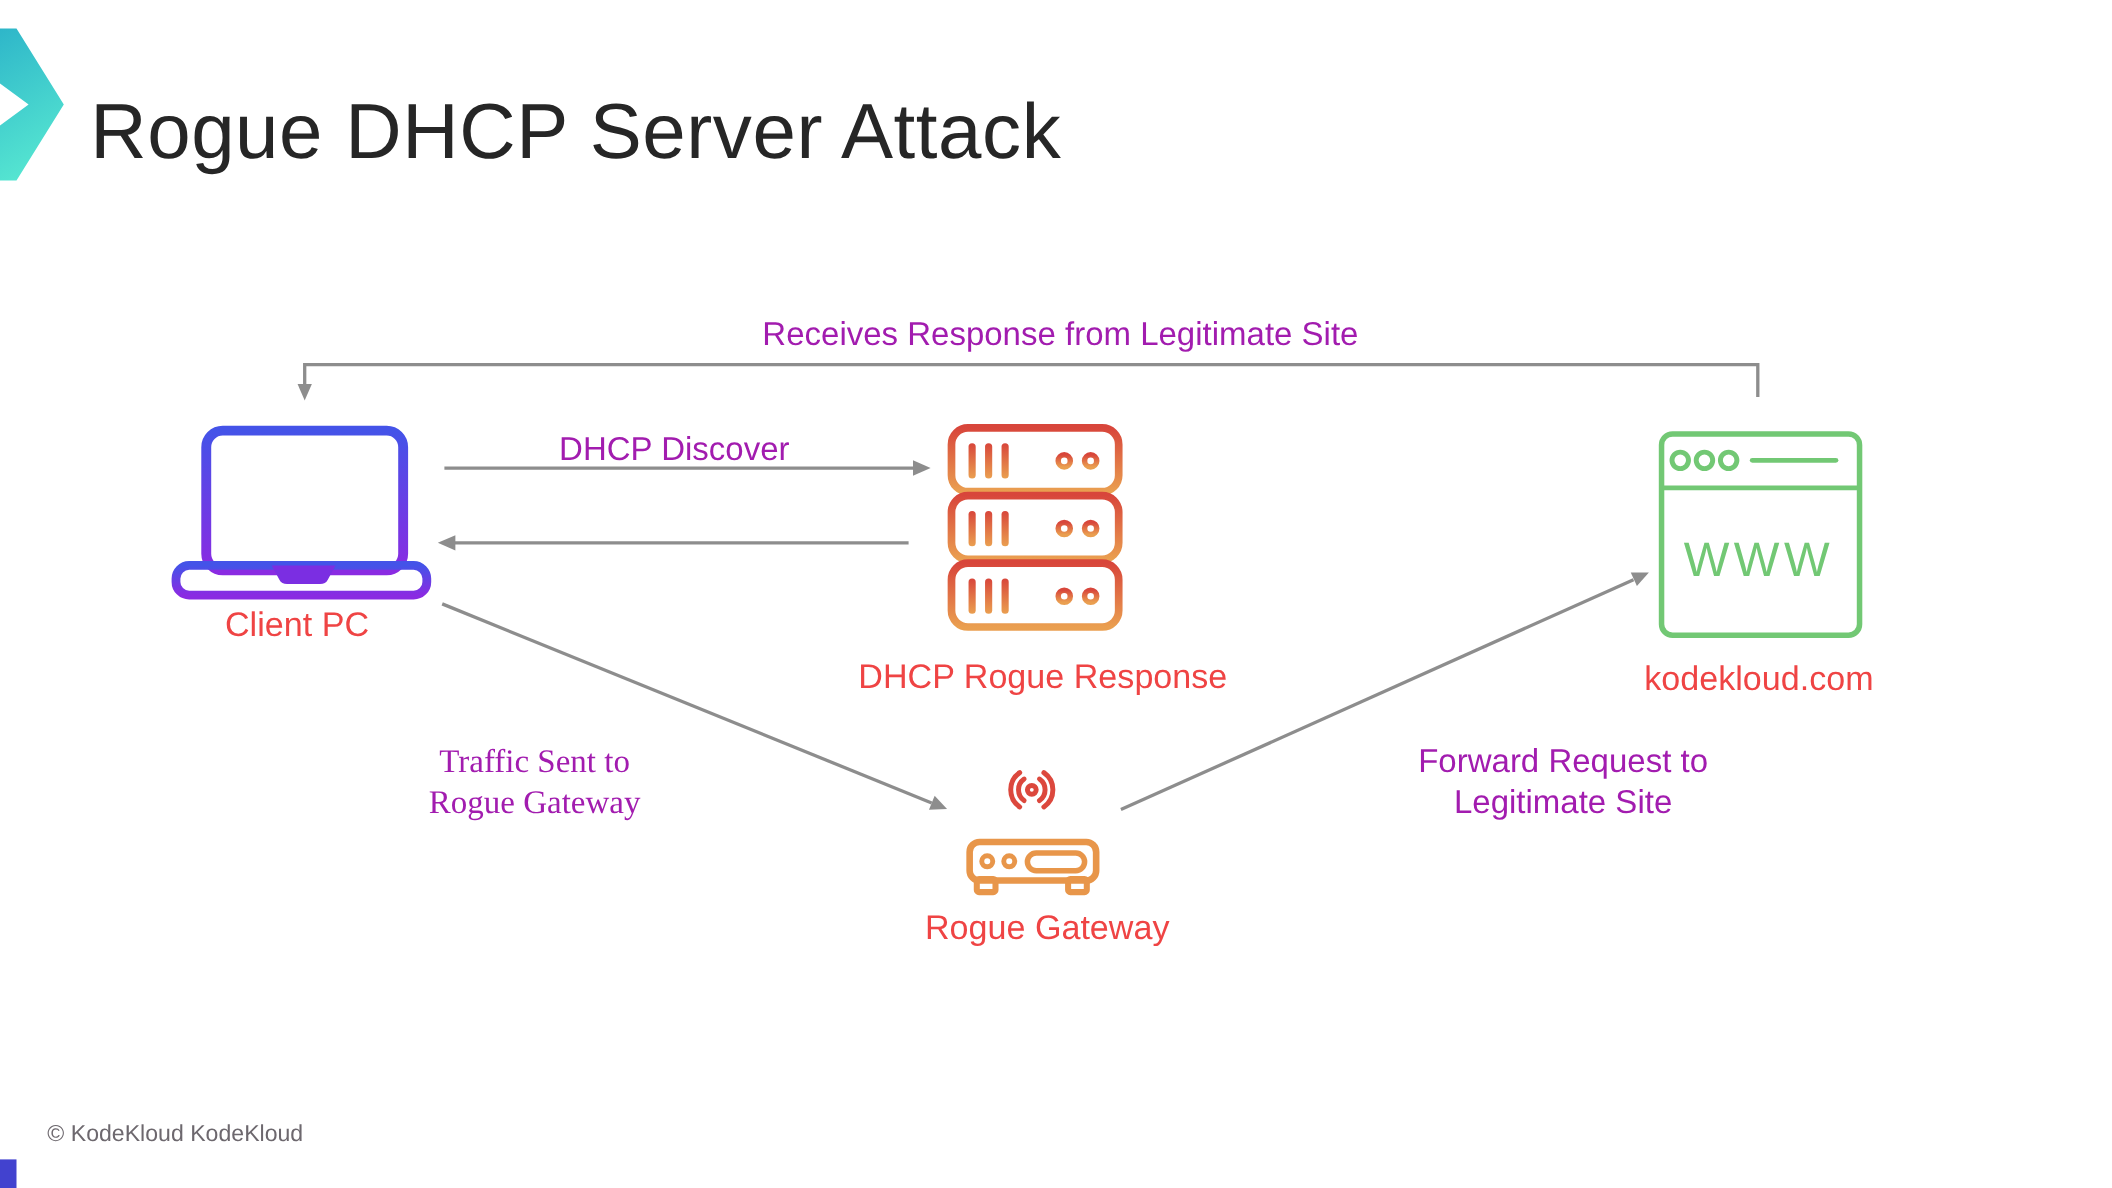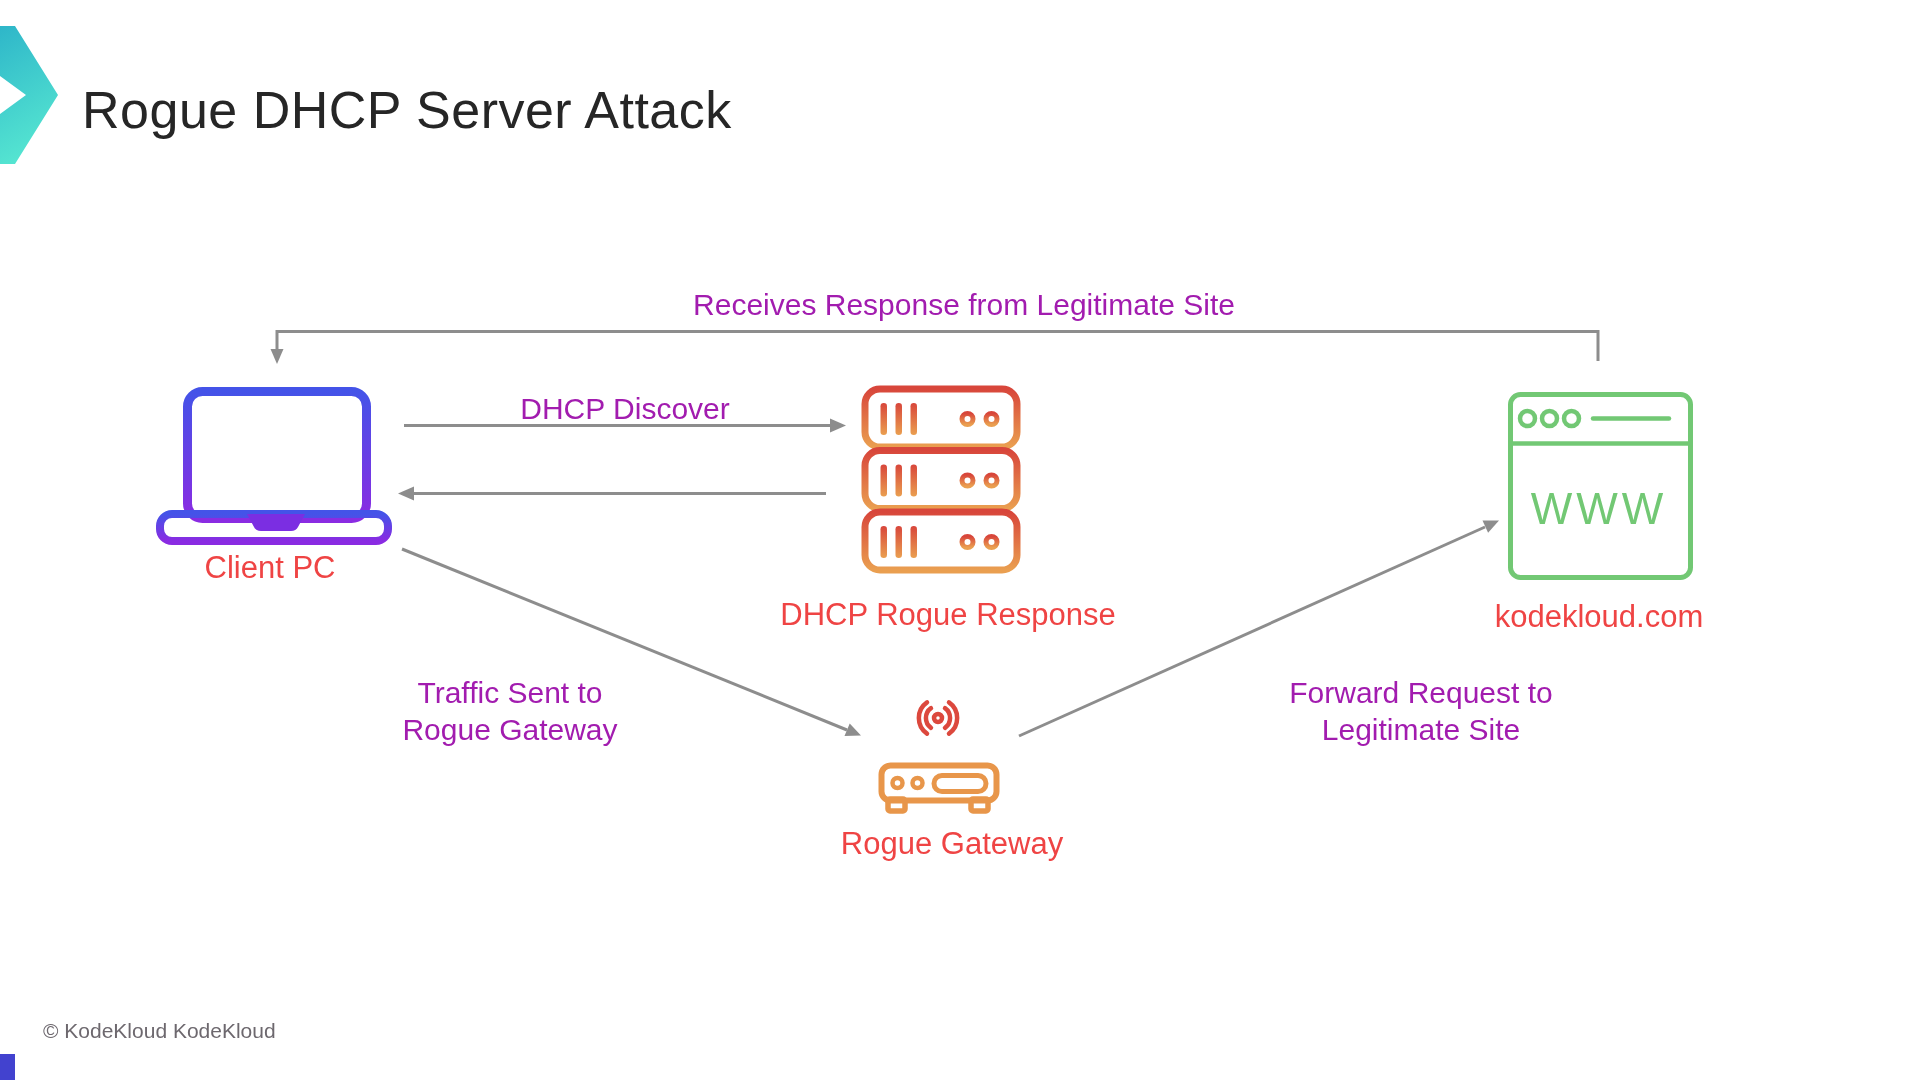--- a/index.html
+++ b/index.html
@@ -1,21 +1,21 @@
 <!DOCTYPE html>
 <html><head>
 <meta charset="utf-8">
 <style>
   html,body{margin:0;padding:0;background:#ffffff;}
   .canvas{position:relative;width:1920px;height:1080px;background:#ffffff;overflow:hidden;
           font-family:"Liberation Sans","DejaVu Sans",sans-serif;}
   svg.art{position:absolute;left:0;top:0;width:1920px;height:1080px;}
   .flow-line{stroke:#8d8d8d;stroke-width:3;fill:none;}
   .flow-head{fill:#8d8d8d;stroke:none;}
-  .title{position:absolute;left:82px;top:80px;font-size:52px;font-weight:500;color:#262626;
+  .title{position:absolute;left:82px;top:80px;font-size:71px;font-weight:500;color:#262626;
          letter-spacing:0.5px;white-space:nowrap;}
   .lbl{position:absolute;color:#a21caf;font-size:30px;line-height:37px;text-align:center;
        white-space:pre-line;transform:translateX(-50%);}
   .node-lbl{position:absolute;color:#ef4444;font-size:31px;line-height:36px;text-align:center;
             white-space:nowrap;transform:translateX(-50%);}
   .copyright{position:absolute;left:43px;top:1019px;font-size:21px;color:#6d686e;}
   .corner-square{position:absolute;left:0;top:1054px;width:15px;height:26px;background:#4242cf;}
 </style>
 </head>
 <body>
@@ -132,24 +132,24 @@
         <circle cx="917.5" cy="783" r="5" stroke-width="4.5"></circle>
         <rect x="934" y="775.5" width="52" height="16" rx="8" stroke-width="5"></rect>
       </g>
     </g>
   </svg>
 
   <div class="title">Rogue DHCP Server Attack</div>
 
   <div class="lbl" style="left:964px;top:286px;">Receives Response from Legitimate Site</div>
 
-  <div class="lbl" style="left:613px;top:390px;margin-left:12px;">DHCP Discover</div>
+  <div class="lbl" style="left:613px;top:390px;">DHCP Discover</div>
 
 
-  <div class="lbl" style="left:510px;top:674px;">Traffic Sent to
+  <div class="lbl" style="left:486px;top:674px;font-family:Liberation Serif, serif;">Traffic Sent to
 Rogue Gateway</div>
 
   <div class="lbl" style="left:1421px;top:674px;">Forward Request to
 Legitimate Site</div>
 
   <div class="node-lbl" style="left:270px;top:550px;">Client PC</div>
 
   <div class="node-lbl" style="left:948px;top:597px;">DHCP Rogue Response</div>
 
   <div class="node-lbl" style="left:1599px;top:599px;text-align:right;">kodekloud.com</div>

